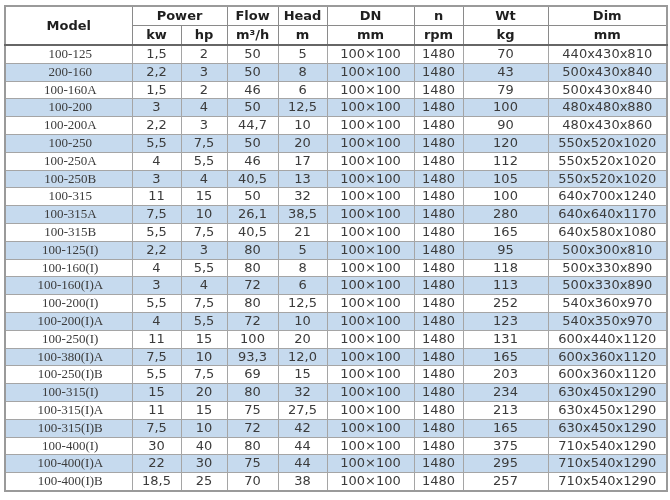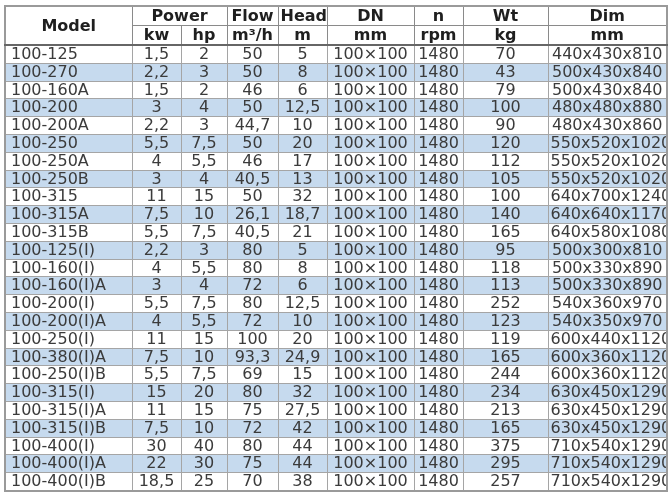--- a/index.html
+++ b/index.html
@@ -11,21 +11,21 @@
     overflow: hidden;
   }
   .page {
     padding: 5px 4px 3px 4px;
   }
   table.spec {
     border-collapse: collapse;
     table-layout: fixed;
     width: 662px;
     font-family: "DejaVu Sans", "Liberation Sans", sans-serif;
-    font-size: 16px;
+    font-size: 13px;
     color: #3b3b3b;
     border: 2px solid #9a9a9a;
   }
   table.spec th,
   table.spec td {
     border: 1px solid #a5a5a5;
     text-align: center;
     padding: 0 2px;
     height: 16.8px;
     line-height: 16.8px;
@@ -38,22 +38,23 @@
     height: 18px;
     line-height: 18px;
     border-color: #8a8a8a;
     background: #ffffff;
   }
   table.spec thead tr:last-child th,
   table.spec thead th[rowspan] {
     border-bottom: 2px solid var(--sep-color, #666666);
   }
   table.spec td.model-cell {
-    text-align: left;
+    text-align: center;
     padding-left: 5px;
+    font-family: Liberation Serif, serif;
   }
   table.spec tbody tr:nth-child(even) td {
     background: var(--band-color, #c6daee);
   }
   table.spec tbody tr:nth-child(odd) td {
     background: #ffffff;
   }
 </style>
 </head>
 <body>
@@ -99,21 +100,21 @@
           <td>1,5</td>
           <td>2</td>
           <td>50</td>
           <td>5</td>
           <td>100×100</td>
           <td>1480</td>
           <td>70</td>
           <td>440x430x810</td>
         </tr>
         <tr>
-          <td class="model-cell">100-270</td>
+          <td class="model-cell">200-160</td>
           <td>2,2</td>
           <td>3</td>
           <td>50</td>
           <td>8</td>
           <td>100×100</td>
           <td>1480</td>
           <td>43</td>
           <td>500x430x840</td>
         </tr>
         <tr>
@@ -191,24 +192,24 @@
           <td>100×100</td>
           <td>1480</td>
           <td>100</td>
           <td>640x700x1240</td>
         </tr>
         <tr>
           <td class="model-cell">100-315A</td>
           <td>7,5</td>
           <td>10</td>
           <td>26,1</td>
-          <td>18,7</td>
-          <td>100×100</td>
-          <td>1480</td>
-          <td>140</td>
+          <td>38,5</td>
+          <td>100×100</td>
+          <td>1480</td>
+          <td>280</td>
           <td>640x640x1170</td>
         </tr>
         <tr>
           <td class="model-cell">100-315B</td>
           <td>5,5</td>
           <td>7,5</td>
           <td>40,5</td>
           <td>21</td>
           <td>100×100</td>
           <td>1480</td>
@@ -271,43 +272,43 @@
           <td>540x350x970</td>
         </tr>
         <tr>
           <td class="model-cell">100-250(I)</td>
           <td>11</td>
           <td>15</td>
           <td>100</td>
           <td>20</td>
           <td>100×100</td>
           <td>1480</td>
-          <td>119</td>
+          <td>131</td>
           <td>600x440x1120</td>
         </tr>
         <tr>
           <td class="model-cell">100-380(I)A</td>
           <td>7,5</td>
           <td>10</td>
           <td>93,3</td>
-          <td>24,9</td>
+          <td>12,0</td>
           <td>100×100</td>
           <td>1480</td>
           <td>165</td>
           <td>600x360x1120</td>
         </tr>
         <tr>
           <td class="model-cell">100-250(I)B</td>
           <td>5,5</td>
           <td>7,5</td>
           <td>69</td>
           <td>15</td>
           <td>100×100</td>
           <td>1480</td>
-          <td>244</td>
+          <td>203</td>
           <td>600x360x1120</td>
         </tr>
         <tr>
           <td class="model-cell">100-315(I)</td>
           <td>15</td>
           <td>20</td>
           <td>80</td>
           <td>32</td>
           <td>100×100</td>
           <td>1480</td>

